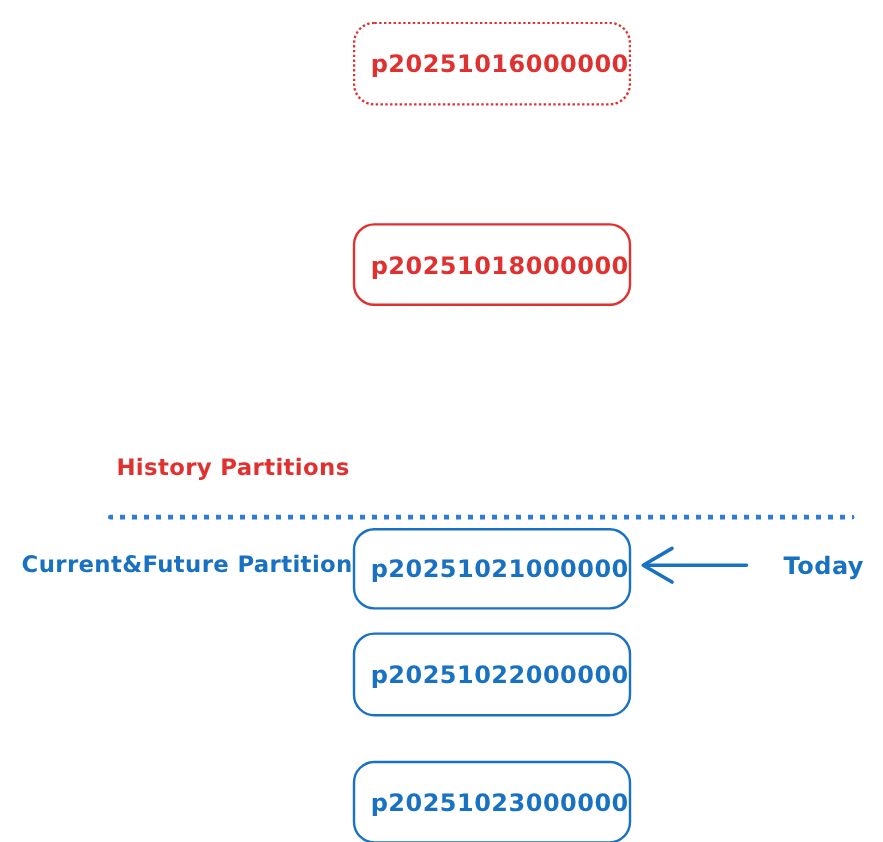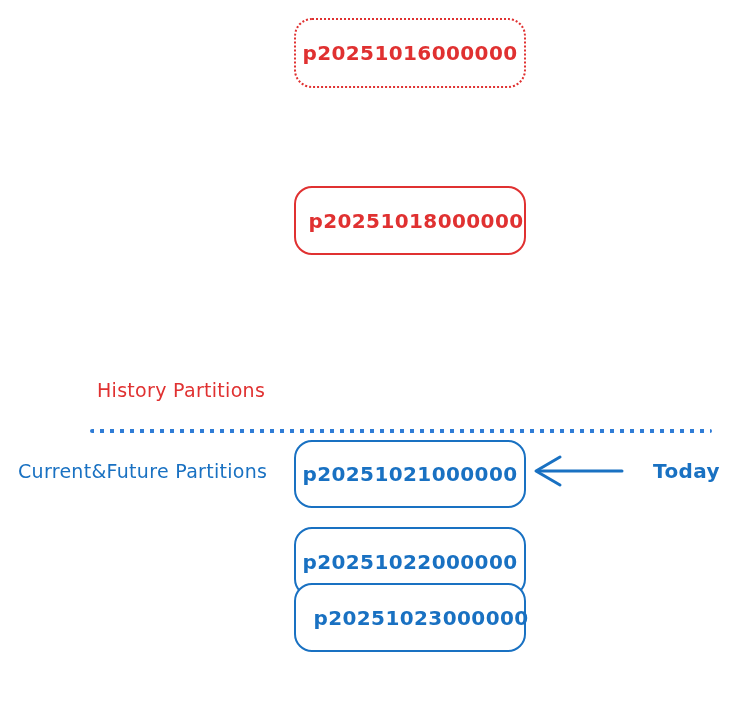--- a/index.html
+++ b/index.html
@@ -20,33 +20,33 @@
     background: var(--bg);
     overflow: hidden;
   }
   .pbox {
     position: absolute;
     left: 294px;
     width: 232px;
     border-radius: 18px;
     display: flex;
     align-items: center;
-    justify-content: center;
+    justify-content: flex-end;
     font-size: 20px;
     font-weight: 600;
     letter-spacing: 0.4px;
     background: #fff;
   }
   .pbox.red  { color: var(--red);  border: 2.6px solid var(--red); }
   .pbox.blue { color: var(--blue); border: 2.6px solid var(--blue); }
   .pbox.dotted { border-style: dotted; border-width: 2.8px; }
   .side-label {
     position: absolute;
     font-size: 19px;
-    font-weight: 400;
+    font-weight: 700;
     letter-spacing: 0.3px;
     white-space: nowrap;
   }
   .side-label.red  { color: var(--red); }
   .side-label.blue { color: var(--blue); }
   .divider {
     position: absolute;
     left: 90px;
     top: 429px;
     width: 622px;
@@ -99,21 +99,21 @@
   <div class="side-label blue" style="left:18px; top:460px;">Current&amp;Future Partitions</div>
 
   <div class="pbox blue" style="top:440px; height:68px;">
     <span>p20251021000000</span>
   </div>
 
   <div class="pbox blue" style="top:527px; height:70px;">
     <span>p20251022000000</span>
   </div>
 
-  <div class="pbox blue" style="top:583px; height:69px;padding-left:22px;">
+  <div class="pbox blue" style="top:634px; height:69px;padding-left:22px;">
     <span>p20251023000000</span>
   </div>
 
   <svg class="today-arrow" viewBox="0 0 100 40">
     <g stroke="#1971c2" stroke-width="3" fill="none" stroke-linecap="round" stroke-linejoin="round">
       <line x1="94" y1="20" x2="10" y2="20"></line>
       <path d="M32 6 L8 20 L32 34"></path>
     </g>
   </svg>
 

